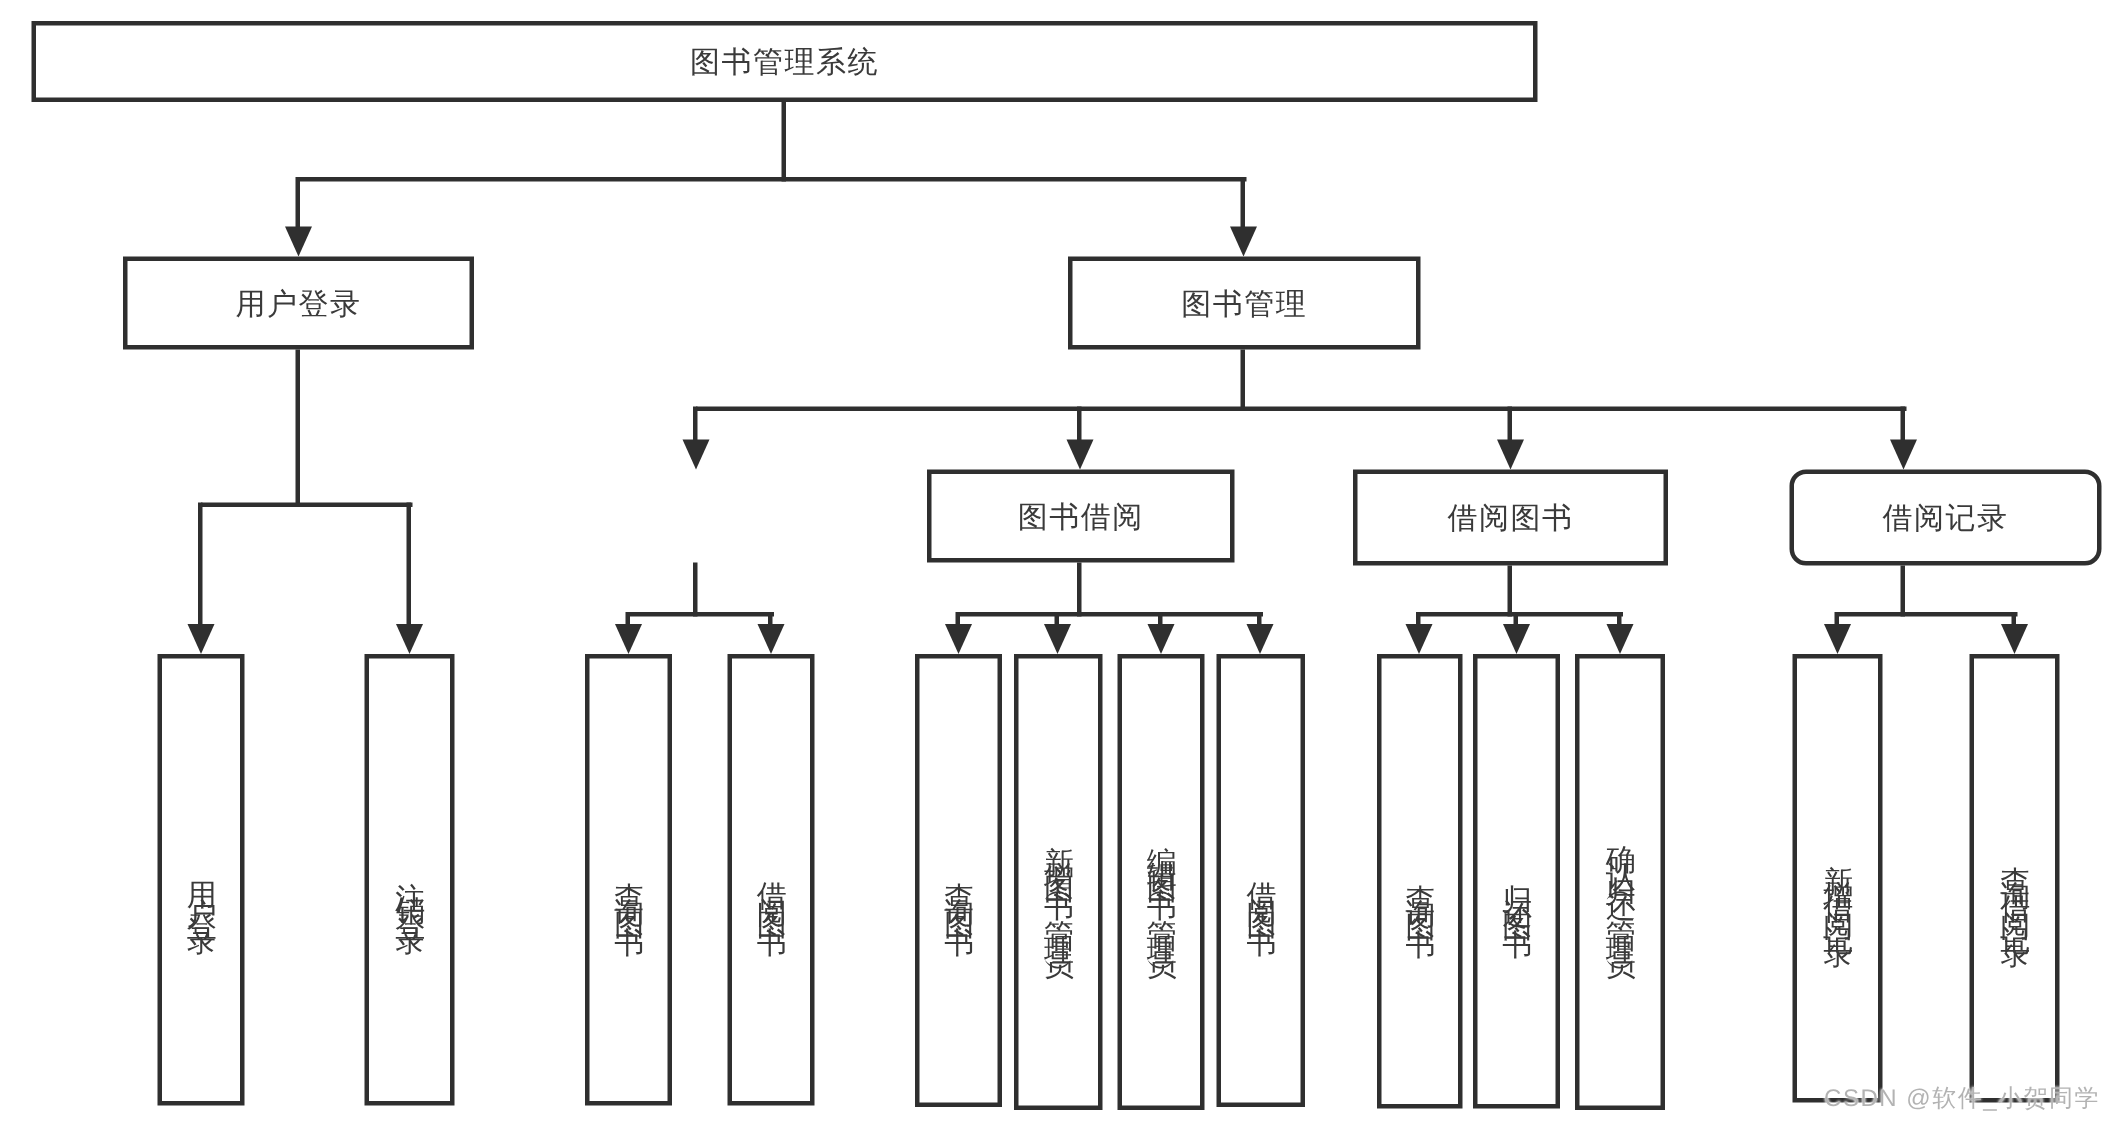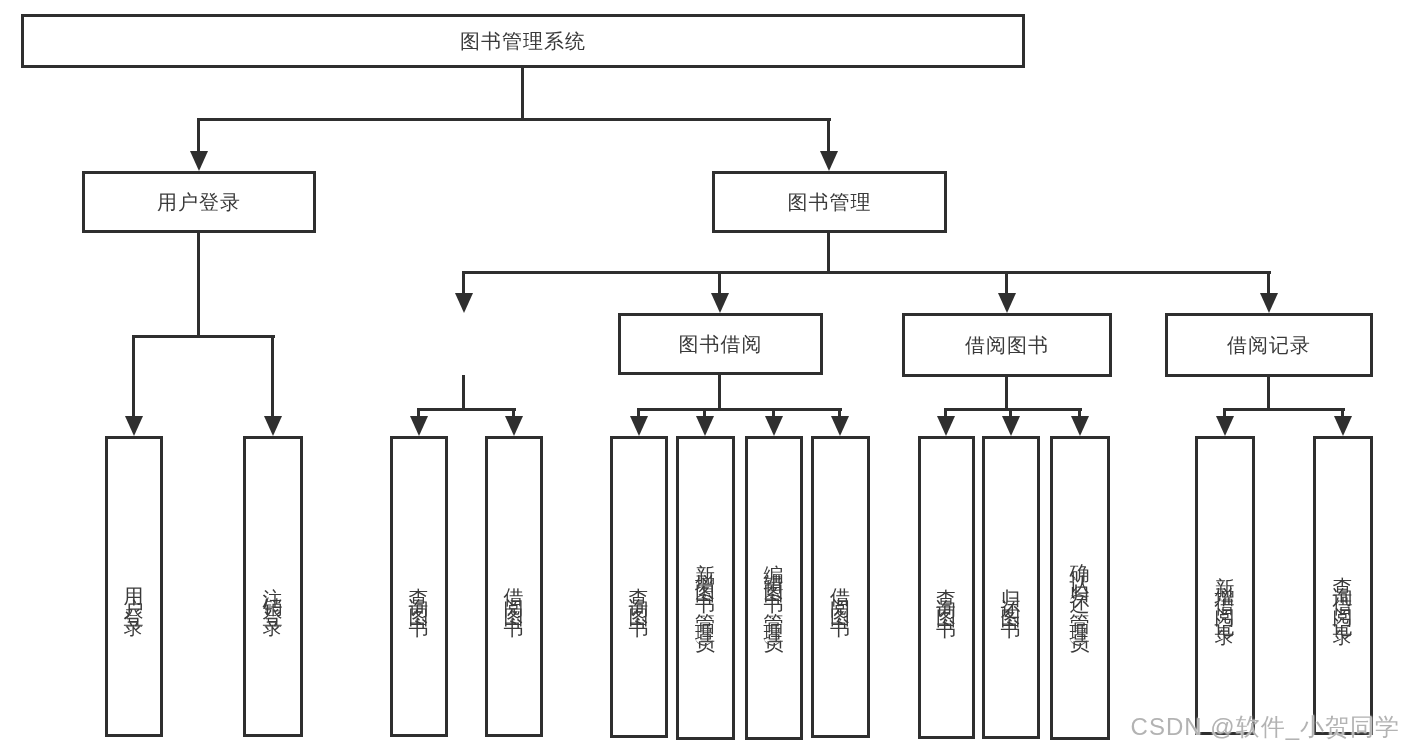--- a/index.html
+++ b/index.html
@@ -75,21 +75,21 @@
     border-left: 9px solid transparent;
     border-right: 9px solid transparent;
     border-top: 20px solid var(--line);
   }
 
   .watermark {
     position: absolute;
     right: 5px;
     bottom: 4px;
     color: var(--wm);
-    font-size: 24px;
+    font-size: 16px;
     letter-spacing: 1px;
     z-index: 5;
     text-shadow: 0 0 2px #fff, 0 0 2px #fff;
     white-space: nowrap;
   }
 </style>
 </head>
 <body>
 
 <div class="canvas">
@@ -121,21 +121,21 @@
   <div class="drop" style="left:711px; top:271px; height:42px;"></div>
   <div class="drop" style="left:998px; top:271px; height:42px;"></div>
   <div class="drop" style="left:1260px; top:271px; height:42px;"></div>
 
   <div class="node" style="left:618px; top:313px; width:205px; height:62px;font-family:Liberation Mono, monospace;">
     <span>图书借阅</span>
   </div>
   <div class="node" style="left:902px; top:313px; width:210px; height:64px;">
     <span>借阅图书</span>
   </div>
-  <div class="node" style="left:1165px; top:313px; width:208px; height:64px;">
+  <div class="node" style="left:1193px; top:313px; width:208px; height:64px;border-radius:11px;">
     <span>借阅记录</span>
   </div>
 
   <div class="vline" style="left:462px; top:375px; height:36px;"></div>
   <div class="hline" style="left:419px; top:408px; width:97px;"></div>
   <div class="drop" style="left:410px; top:408px; height:28px;"></div>
   <div class="drop" style="left:505px; top:408px; height:28px;"></div>
 
   <div class="vline" style="left:718px; top:375px; height:36px;"></div>
   <div class="hline" style="left:639px; top:408px; width:203px;"></div>

